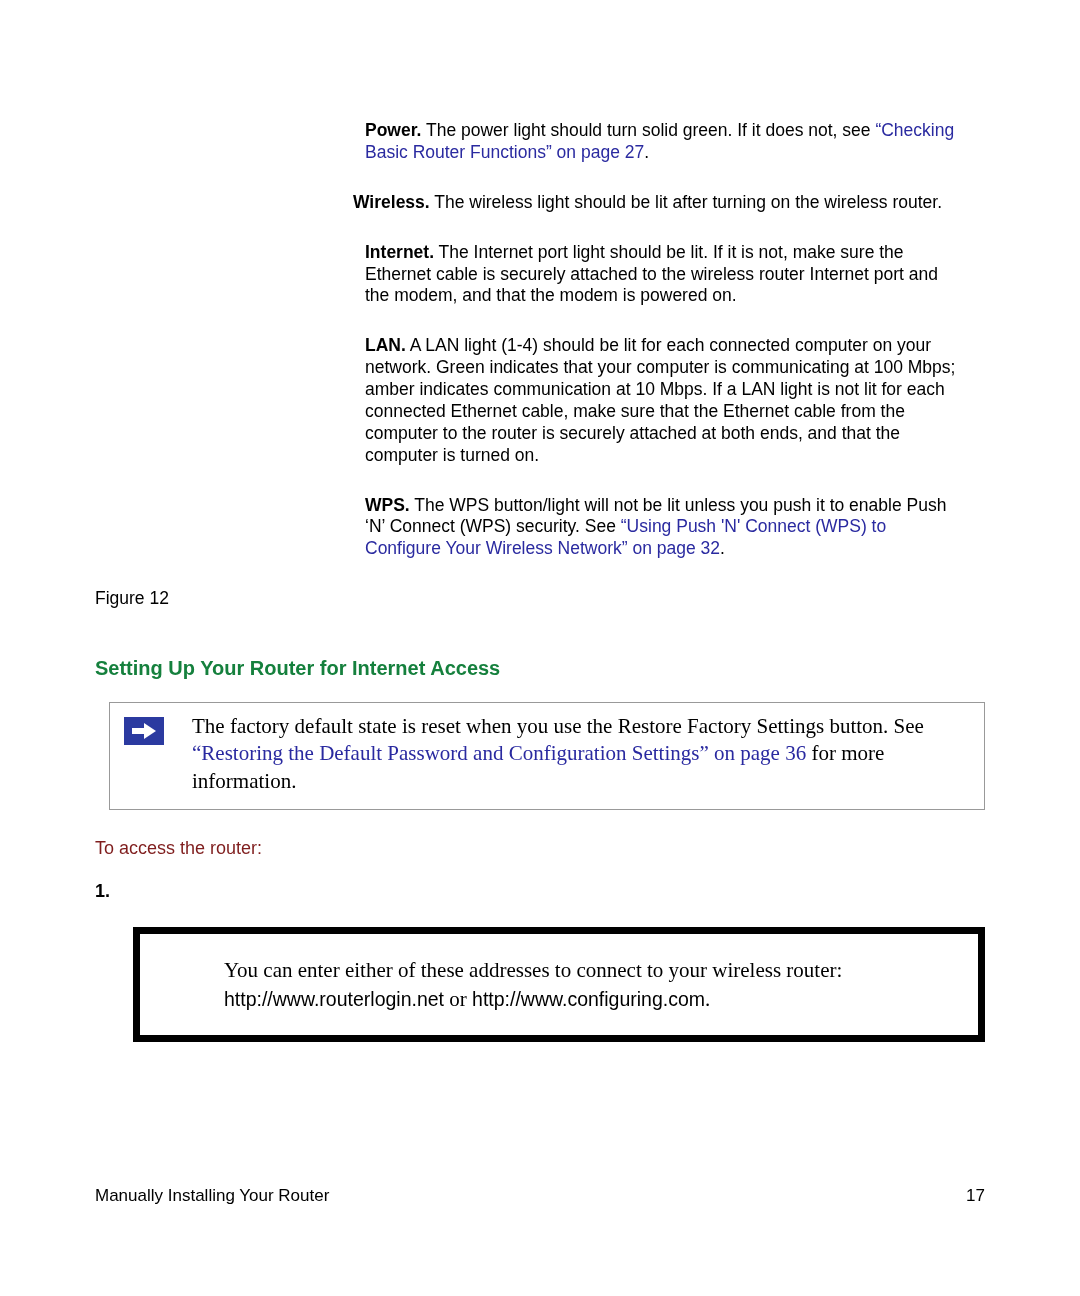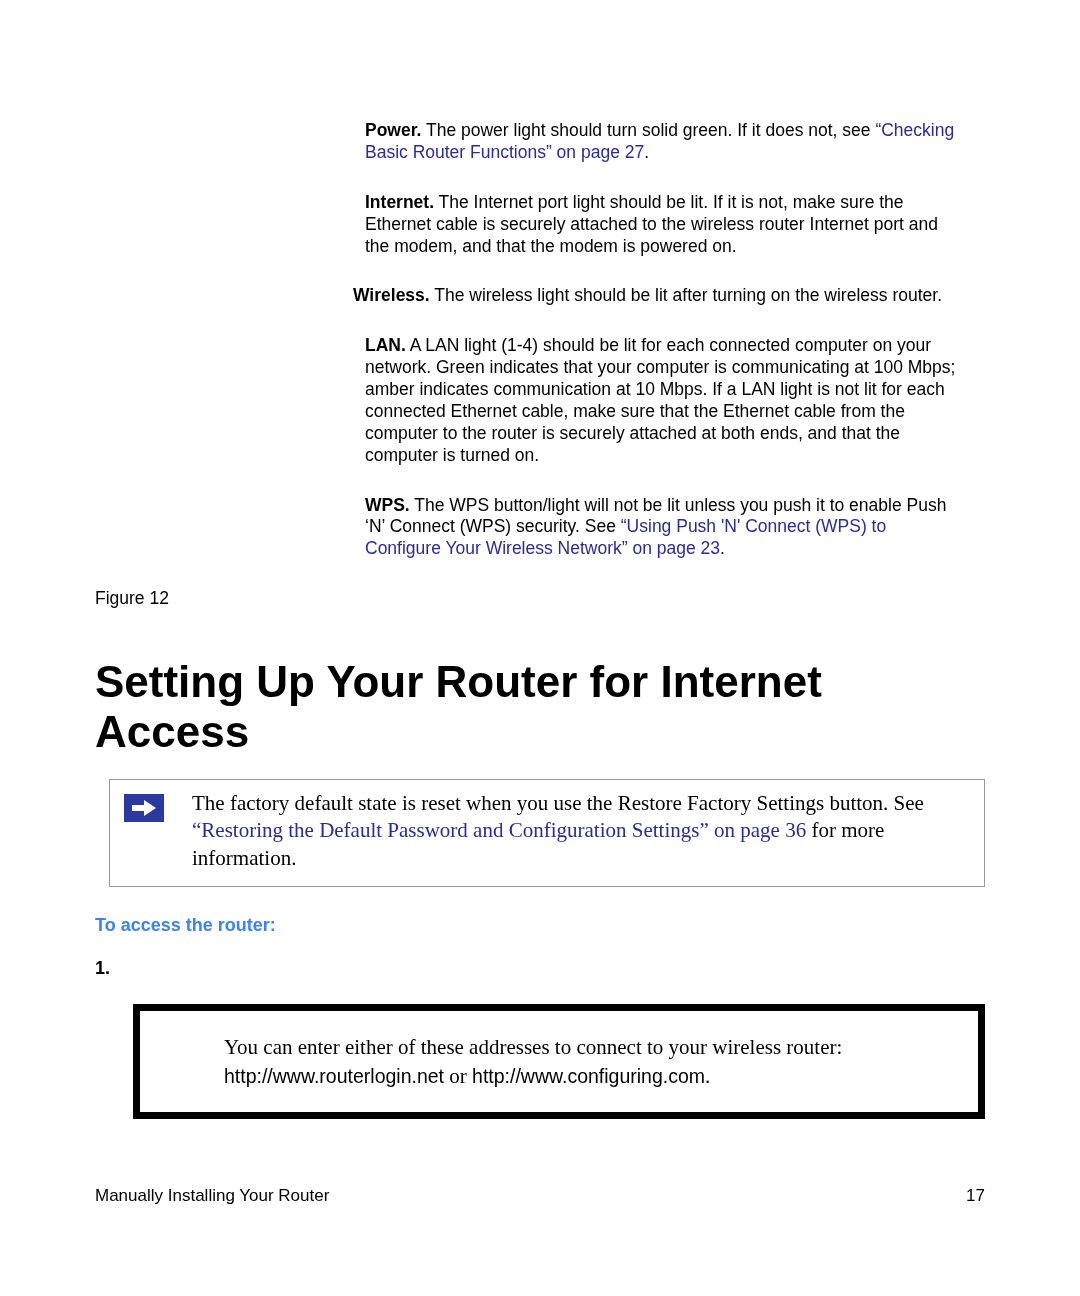--- a/index.html
+++ b/index.html
@@ -29,22 +29,22 @@
   }
   .link {
     color: #2a2aa0;
   }
   .figure-label {
     font-weight: normal;
     font-size: 17.5px;
     margin-top: 4px;
   }
   h1.section-heading {
-    color: #000000;
-    font-size: 44px;
+    color: #15803d;
+    font-size: 20px;
     font-weight: bold;
     margin: 48px 0 22px 0;
   }
   .body-para {
     font-family: "Times New Roman", Times, serif;
     font-size: 21px;
     line-height: 1.3;
     margin: 0 0 24px 0;
   }
   .note-box {
@@ -65,22 +65,22 @@
     align-items: center;
     justify-content: center;
   }
   .arrow-icon svg { display:block; }
   .note-text {
     font-family: "Times New Roman", Times, serif;
     font-size: 21px;
     line-height: 1.3;
   }
   .sub-heading {
-    color: #3b82f6;
-    font-weight: bold;
+    color: #7f1d1d;
+    font-weight: normal;
     font-size: 18px;
     margin: 20px 0 18px 0;
   }
   .step {
     display: flex;
     gap: 10px;
     font-family: "Times New Roman", Times, serif;
     font-size: 21px;
     line-height: 1.35;
     margin-bottom: 24px;
@@ -120,34 +120,34 @@
 </style>
 </head>
 <body>
 
 <div class="page">
 
   <div class="indent-block">
     <span class="bold">Power.</span><span> The power light should turn solid green. If it does not, see </span><span class="link">“Checking Basic Router Functions” on page 27</span><span>.</span>
   </div>
 
+  <div class="indent-block" style="margin-left:258px;">
+    <span class="bold">Wireless.</span><span> The wireless light should be lit after turning on the wireless router.</span>
+  </div>
+
   <div class="indent-block">
     <span class="bold">Internet.</span><span> The Internet port light should be lit. If it is not, make sure the Ethernet cable is securely attached to the wireless router Internet port and the modem, and that the modem is powered on.</span>
-  </div>
-
-  <div class="indent-block" style="margin-left:258px;">
-    <span class="bold">Wireless.</span><span> The wireless light should be lit after turning on the wireless router.</span>
   </div>
 
   <div class="indent-block">
     <span class="bold">LAN.</span><span> A LAN light (1-4) should be lit for each connected computer on your network. Green indicates that your computer is communicating at 100 Mbps; amber indicates communication at 10 Mbps. If a LAN light is not lit for each connected Ethernet cable, make sure that the Ethernet cable from the computer to the router is securely attached at both ends, and that the computer is turned on.</span>
   </div>
 
   <div class="indent-block">
-    <span class="bold">WPS.</span><span> The WPS button/light will not be lit unless you push it to enable Push ‘N’ Connect (WPS) security. See </span><span class="link">“Using Push 'N' Connect (WPS) to Configure Your Wireless Network” on page 23</span><span>.</span>
+    <span class="bold">WPS.</span><span> The WPS button/light will not be lit unless you push it to enable Push ‘N’ Connect (WPS) security. See </span><span class="link">“Using Push 'N' Connect (WPS) to Configure Your Wireless Network” on page 32</span><span>.</span>
   </div>
 
   <div class="figure-label">Figure 12</div>
 
   <h1 class="section-heading">Setting Up Your Router for Internet Access</h1>
 
 
   <div class="note-box">
     <div class="arrow-icon">
       <svg width="28" height="18" viewBox="0 0 28 18">

